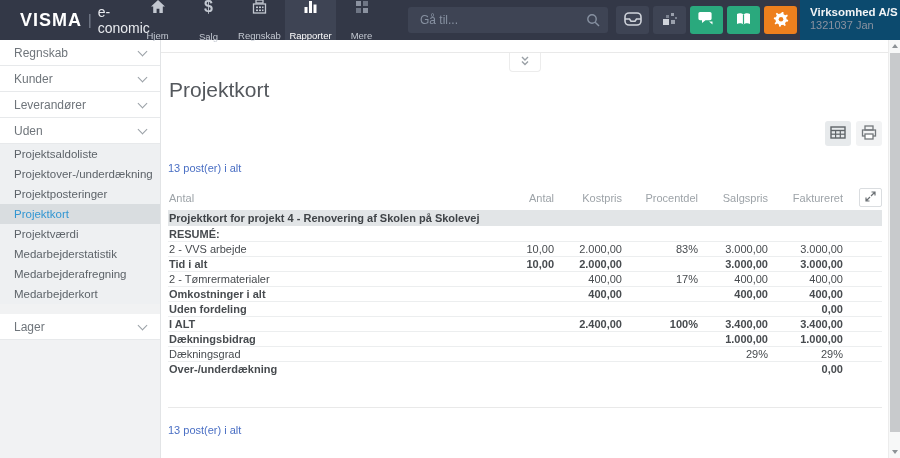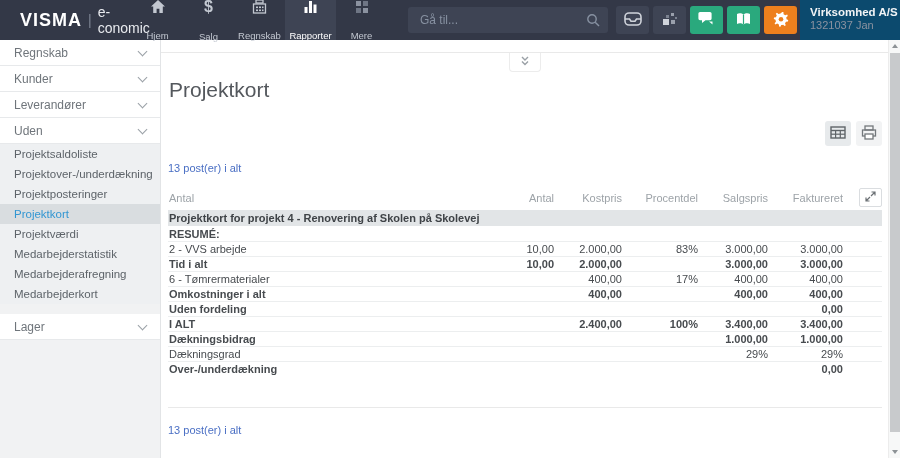--- a/index.html
+++ b/index.html
@@ -310,21 +310,21 @@
         <div class="trow bold">
           <div class="c-dato">Tid i alt</div>
           <div class="c-num c-antal">10,00</div>
           <div class="c-num c-kost">2.000,00</div>
           <div class="c-num c-proc"></div>
           <div class="c-num c-salg">3.000,00</div>
           <div class="c-num c-fakt">3.000,00</div>
           <div class="c-last"></div>
         </div>
         <div class="trow">
-          <div class="c-dato">6 - Tømrermaterialer</div>
+          <div class="c-dato">2 - Tømrermaterialer</div>
           <div class="c-num c-antal"></div>
           <div class="c-num c-kost">400,00</div>
           <div class="c-num c-proc">17%</div>
           <div class="c-num c-salg">400,00</div>
           <div class="c-num c-fakt">400,00</div>
           <div class="c-last"></div>
         </div>
         <div class="trow bold">
           <div class="c-dato">Omkostninger i alt</div>
           <div class="c-num c-antal"></div>

